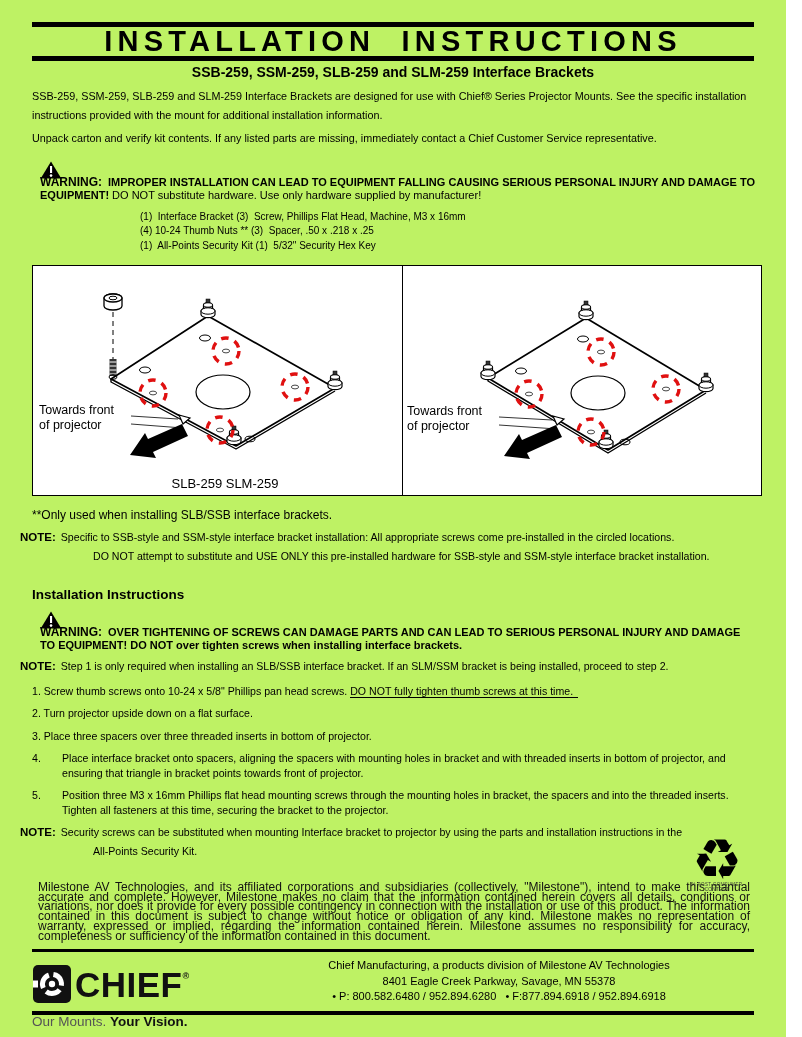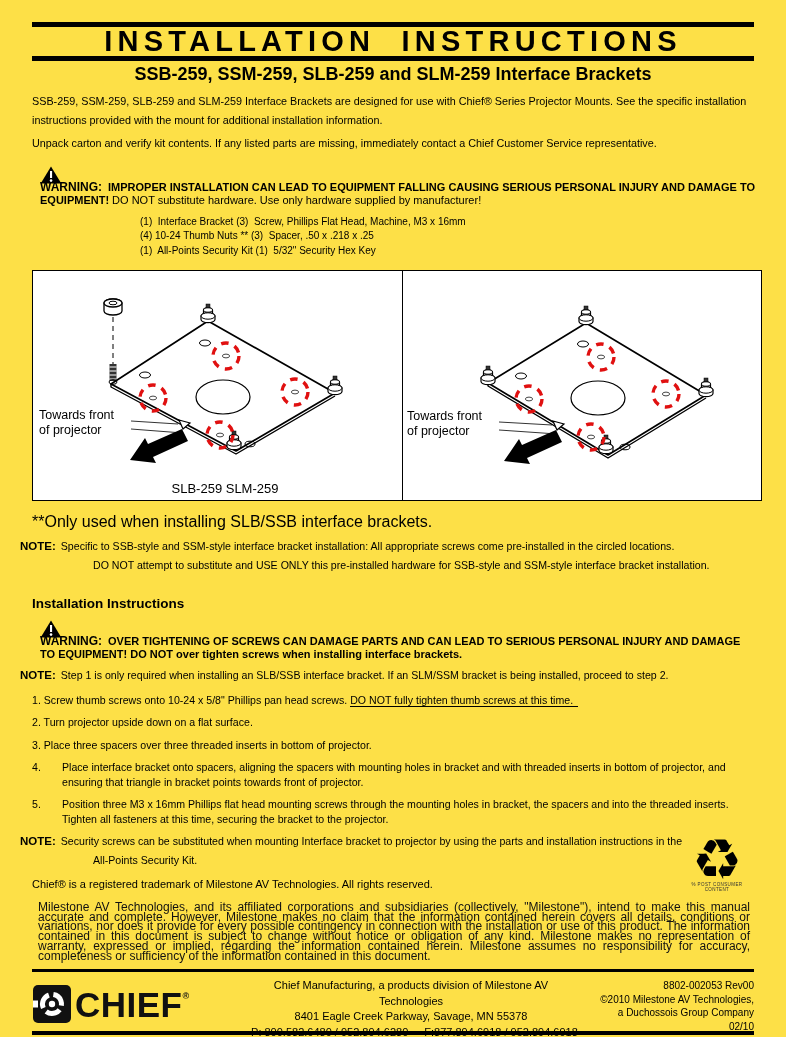--- a/index.html
+++ b/index.html
@@ -1,44 +1,44 @@
 <!DOCTYPE html>
 <html><head>
 <meta charset="utf-8">
 <style>
   * { margin:0; padding:0; box-sizing:border-box; }
   html,body { background:#fff; }
   #page {
-    position:relative; width:786px; height:1037px; background:#fde047;
+    position:relative; width:786px; height:1037px; background:#bef264;
     font-family:"Liberation Sans", sans-serif; color:#000; overflow:hidden;
   }
   .bar { height:5px; background:#000; margin:0 32px; }
   #title {
     margin:1px 32px; text-align:center; font-weight:bold; font-size:29px;
     letter-spacing:0.18em; word-spacing:0.45em; line-height:27px; white-space:nowrap;
   }
-  #subtitle { margin:3px 32px 0; text-align:center; font-weight:bold; font-size:18px; }
+  #subtitle { margin:3px 32px 0; text-align:center; font-weight:bold; font-size:14px; }
   .body-text { font-size:10.8px; line-height:19px; }
   #p1 { margin:7px 32px 0; }
   #p2 { margin:4px 32px 0; }
   .warn-block { margin-left:40px; margin-right:28px; }
   .warn-icon { display:block; margin-bottom:-3px; }
   .warn-text { font-size:11px; line-height:12.8px; }
   .warn-label { font-weight:bold; font-size:12px; margin-right:6px; }
   .bold { font-weight:bold; }
   .pre { white-space:pre-wrap; }
   #warning1 { margin-top:13px; }
   #parts { margin:8px 32px 0 140px; font-size:10px; line-height:14.6px; }
   #diagram-box {
     margin:12px 32px 0; width:730px; height:231px;
     border:1.5px solid #000; display:flex; background:#fff;
   }
   #panel-left { width:370px; border-right:1.5px solid #000; }
   #panel-right { flex:1; }
-  #footnote { margin:12px 32px 4px; font-size:16px; }
+  #footnote { margin:12px 32px 4px; font-size:12px; }
   .note-line { font-size:10.6px; line-height:19px; margin:0 20px; }
   .note-label { font-weight:bold; font-size:11.5px; margin-right:5px; }
   .note-indent { padding-left:73px; }
   #note1 { margin-top:6px; }
   #install-heading { margin:21px 32px 0; font-size:13.5px; font-weight:bold; }
   #warning2 { margin-top:9px; }
   #warning2 .warn-text { font-weight:bold; }
   #note-step { margin-top:5px; }
   .step { margin:8px 32px 0; font-size:10.6px; line-height:14.5px; }
   .step-flex { display:flex; }
@@ -228,21 +228,20 @@
       <span class="note-label">NOTE:</span><span>Security screws can be substituted when mounting Interface bracket to projector by using the parts and installation instructions in the</span>
     </div>
     <div class="note-line note-indent">All-Points Security Kit.</div>
   </div>
 
   <div id="legal-footer">
     <div id="recycle">
       <div class="glyph">♻</div>
       <div class="cap">% POST CONSUMER CONTENT</div>
     </div>
-    <div id="trademark">Chief® is a registered trademark of Milestone AV Technologies. All rights reserved.</div>
     <div id="disclaimer">Milestone AV Technologies, and its affiliated corporations and subsidiaries (collectively, "Milestone"), intend to make this manual accurate and complete. However, Milestone makes no claim that the information contained herein covers all details, conditions or variations, nor does it provide for every possible contingency in connection with the installation or use of this product. The information contained in this document is subject to change without notice or obligation of any kind. Milestone makes no representation of warranty, expressed or implied, regarding the information contained herein. Milestone assumes no responsibility for accuracy, completeness or sufficiency of the information contained in this document.</div>
     <div id="rule-top"></div>
     <div id="footer">
       <div id="logo-block">
         <div id="logo-row">
           <svg width="40" height="40" viewBox="0 0 40 40">
             <rect x="1" y="1" width="38" height="38" rx="5" fill="#111"></rect>
             <circle cx="20" cy="20" r="9.5" fill="none" stroke="#fff" stroke-width="5" stroke-dasharray="15 4.5" transform="rotate(160 20 20)"></circle>
             <rect x="1" y="16.5" width="5" height="7" fill="#fff"></rect>
             <circle cx="20" cy="20" r="3.2" fill="#fff"></circle>
@@ -251,23 +250,17 @@
         </div>
         <div id="tagline">
           <span>Our Mounts. </span><span class="bold">Your Vision.</span>
         </div>
       </div>
       <div id="addr-block">
         <div>Chief Manufacturing, a products division of Milestone AV Technologies</div>
         <div>8401 Eagle Creek Parkway, Savage, MN 55378</div>
         <div class="pre">• P: 800.582.6480 / 952.894.6280   • F:877.894.6918 / 952.894.6918</div>
       </div>
-      <div id="rev-block">
-        <div>8802-002053 Rev00</div>
-        <div>©2010 Milestone AV Technologies,</div>
-        <div>a Duchossois Group Company</div>
-        <div>02/10</div>
-      </div>
     </div>
     <div id="rule-bottom"></div>
   </div>
 
 </div>
 
 </body></html>

